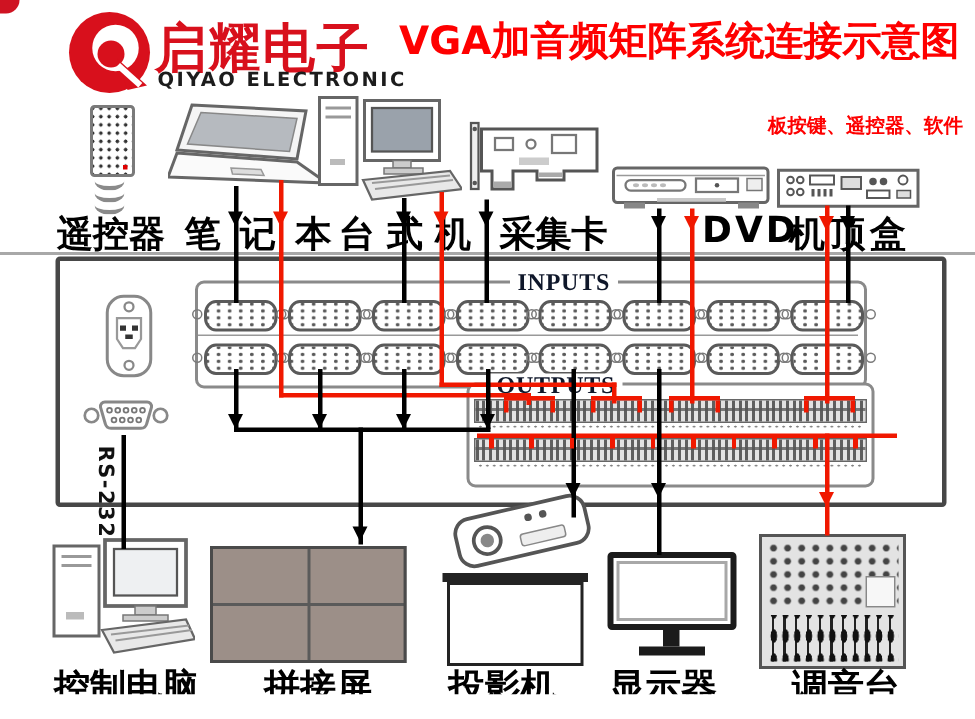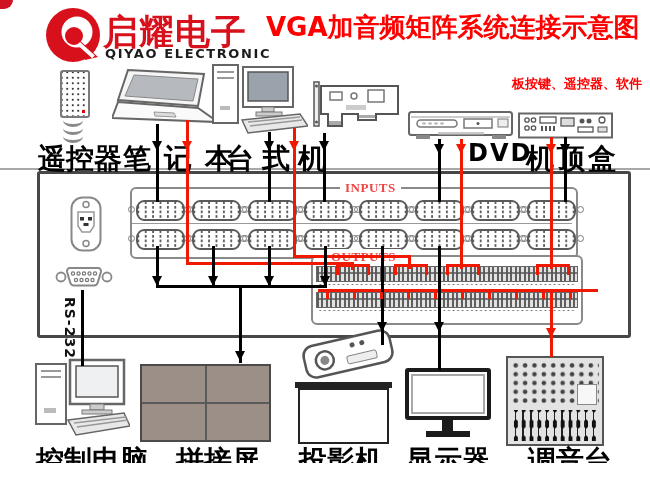--- a/index.html
+++ b/index.html
@@ -7,41 +7,41 @@
           font-family:"DejaVu Sans",sans-serif;}
   .abs{position:absolute;}
   
   .corner-mark{left:0;top:0;width:13px;height:9px;background:#cf1322;border-radius:0 0 9px 0;}
   .brand-cn{left:103px;top:9px;font-size:35px;font-weight:bold;color:#d8101c;white-space:nowrap;letter-spacing:1px;}
   .brand-en{left:105px;top:46px;font-size:13px;font-weight:bold;color:#1c1c1c;letter-spacing:1.6px;white-space:nowrap;}
   .page-title{left:266px;top:10px;font-size:26px;font-weight:bold;color:#fe0000;white-space:nowrap;}
   .sub1{right:8px;top:49px;font-size:20px;font-weight:bold;color:#fe0000;white-space:nowrap;}
   .sub2{right:8px;top:75px;font-size:13px;font-weight:bold;color:#fe0000;white-space:nowrap;}
   
-  .lbl{font-size:28px;font-weight:bold;color:#000;white-space:nowrap;z-index:6;}
+  .lbl{font-size:24px;font-weight:bold;color:#000;white-space:nowrap;z-index:6;}
   
   .wv{position:absolute;width:3px;background:#000;z-index:7;}
   .wh{position:absolute;height:3px;background:#000;z-index:7;}
   .red{background:#f01800;}
   .ah{position:absolute;width:0;height:0;border-left:5px solid transparent;border-right:5px solid transparent;
       border-top:10px solid #000;z-index:7;}
   .ah.redA{border-top-color:#f01800;}
   .clamp{position:absolute;height:9px;border-top:3px solid #f01800;z-index:8;}
   .clamp::before,.clamp::after{content:"";position:absolute;top:0;width:3px;height:8px;background:#f01800;}
   .clamp::before{left:0;}.clamp::after{right:0;}
   .busdrops{position:absolute;height:7px;z-index:8;
       background:repeating-linear-gradient(90deg,#f01800 0 3px,transparent 3px 27px);}
   
   .sep-line{left:0;top:168px;width:650px;height:2px;background:#a8a8a8;z-index:1;}
   .matrix-box{left:37px;top:171px;width:588px;height:161px;border:3px solid #474747;border-radius:3px;background:#fff;z-index:2;}
   .panel{position:absolute;border:2px solid #8a8a8a;border-radius:6px;background:#fff;z-index:3;}
   .inputs-panel{left:130px;top:187px;width:444px;height:68px;}
   .outputs-panel{left:311px;top:255px;width:268px;height:66px;}
   .legend{position:absolute;z-index:4;background:#fff;padding:0 5px;font-family:"Liberation Serif",serif;
-          font-weight:bold;font-size:13px;color:#ef4444;letter-spacing:.5px;}
+          font-weight:bold;font-size:16px;color:#0f172a;letter-spacing:.5px;}
   .panel-divider{position:absolute;left:132px;top:223px;width:440px;height:0;border-top:1.5px solid #999;z-index:3;}
   .portrow{position:absolute;left:136px;width:440px;display:flex;justify-content:space-between;z-index:4;}
   .vga{width:45px;height:17px;border:2px solid #5a5a5a;border-radius:8px/9px;position:relative;background:#fff;
        background-image:radial-gradient(circle,#5a5a5a 1px,transparent 1.4px);
        background-size:7.4px 4.6px;background-position:4px 3px;}
   .vga::before,.vga::after{content:"";position:absolute;top:4px;width:5px;height:5px;border:1.5px solid #7a7a7a;border-radius:50%;}
   .vga::before{left:-10px;}.vga::after{right:-10px;}
   .trow{position:absolute;left:316px;width:260px;height:14px;border:1px solid #666;z-index:4;
       background-image:linear-gradient(transparent 0 5px,rgba(85,85,85,.75) 5px 7px,transparent 7px),
         repeating-linear-gradient(90deg,#5f5f5f 0 2px,#e2e2e2 2px 4.5px);}
@@ -165,20 +165,21 @@
     <circle cx="64" cy="9" r="2.5" fill="#555"></circle>
       <circle cx="71" cy="9" r="2.5" fill="#555"></circle>
     <rect x="60" y="15" width="15" height="5" fill="none" stroke="#555" stroke-width="1.3"></rect>
     <circle cx="84" cy="8" r="3" fill="none" stroke="#555" stroke-width="1.3"></circle>
     <rect x="80" y="15" width="9" height="5" fill="#ddd" stroke="#555" stroke-width="1"></rect>
   </svg>
 
   <div class="abs lbl" style="left:38px;top:140px;">遥控器</div>
   <div class="abs lbl" style="left:123px;top:140px;letter-spacing:13px;">笔记本</div>
   <div class="abs lbl" style="left:226px;top:140px;letter-spacing:8px;">台式机</div>
+  <div class="abs lbl" style="left:333px;top:140px;">采集卡</div>
   <div class="abs lbl" style="left:468px;top:139px;font-size:24px;letter-spacing:2px;">DVD</div>
   <div class="abs lbl" style="left:526px;top:140px;letter-spacing:3px;">机顶盒</div>
 
   <div class="abs sep-line"></div>
   <div class="abs matrix-box"></div>
 
   <svg class="abs" style="left:70px;top:196px;z-index:3;" width="32" height="56" viewBox="0 0 32 56">
     <rect x="1.5" y="1.5" width="29" height="53" rx="11" fill="#fff" stroke="#888" stroke-width="2"></rect>
     <circle cx="16" cy="8.5" r="3" fill="none" stroke="#888" stroke-width="1.5"></circle>
     <circle cx="16" cy="47.5" r="3" fill="none" stroke="#888" stroke-width="1.5"></circle>

